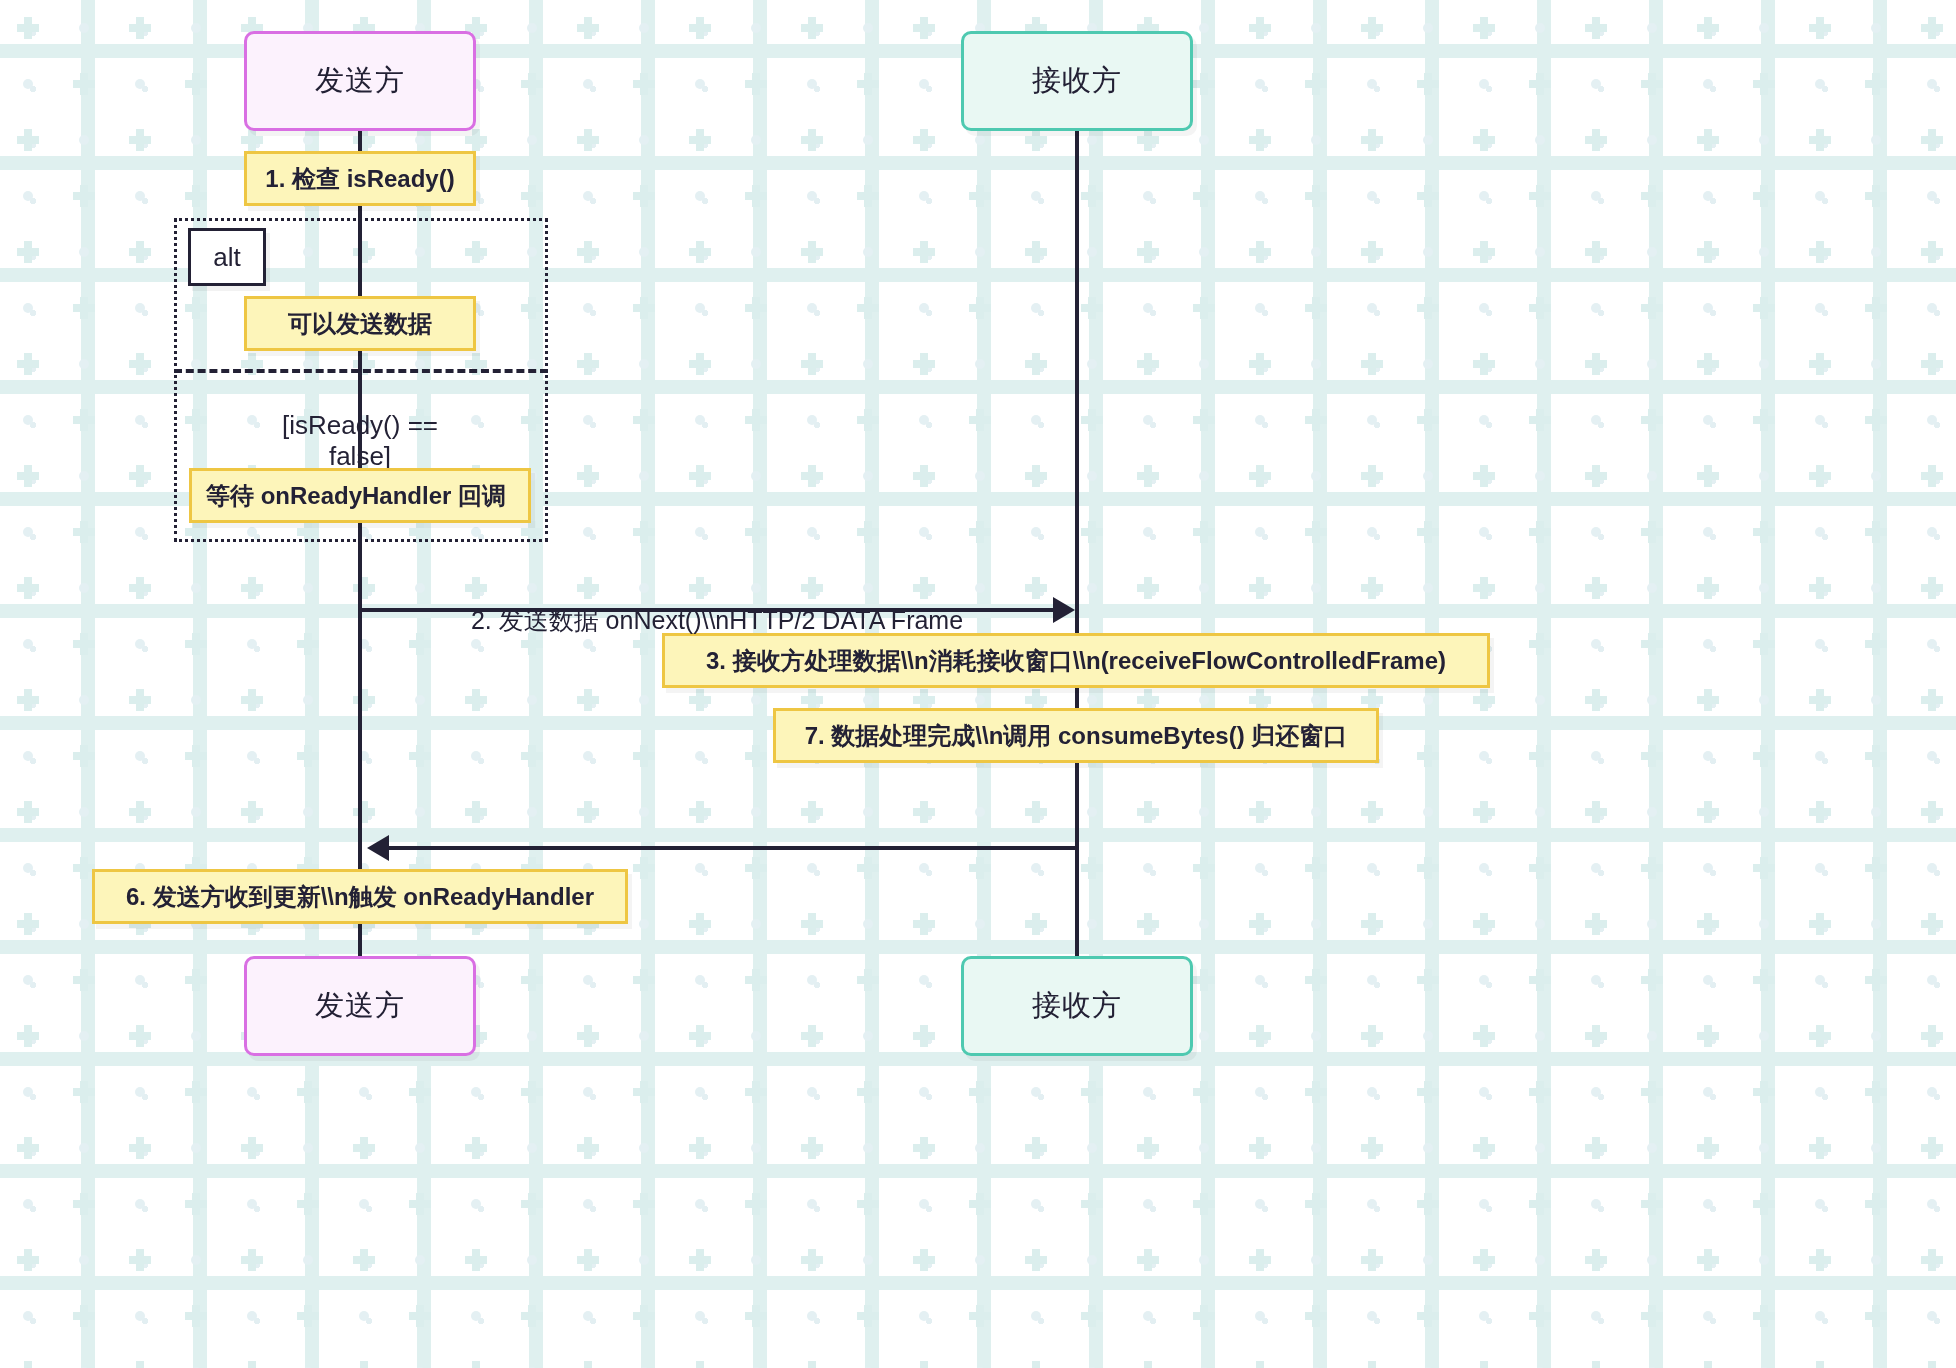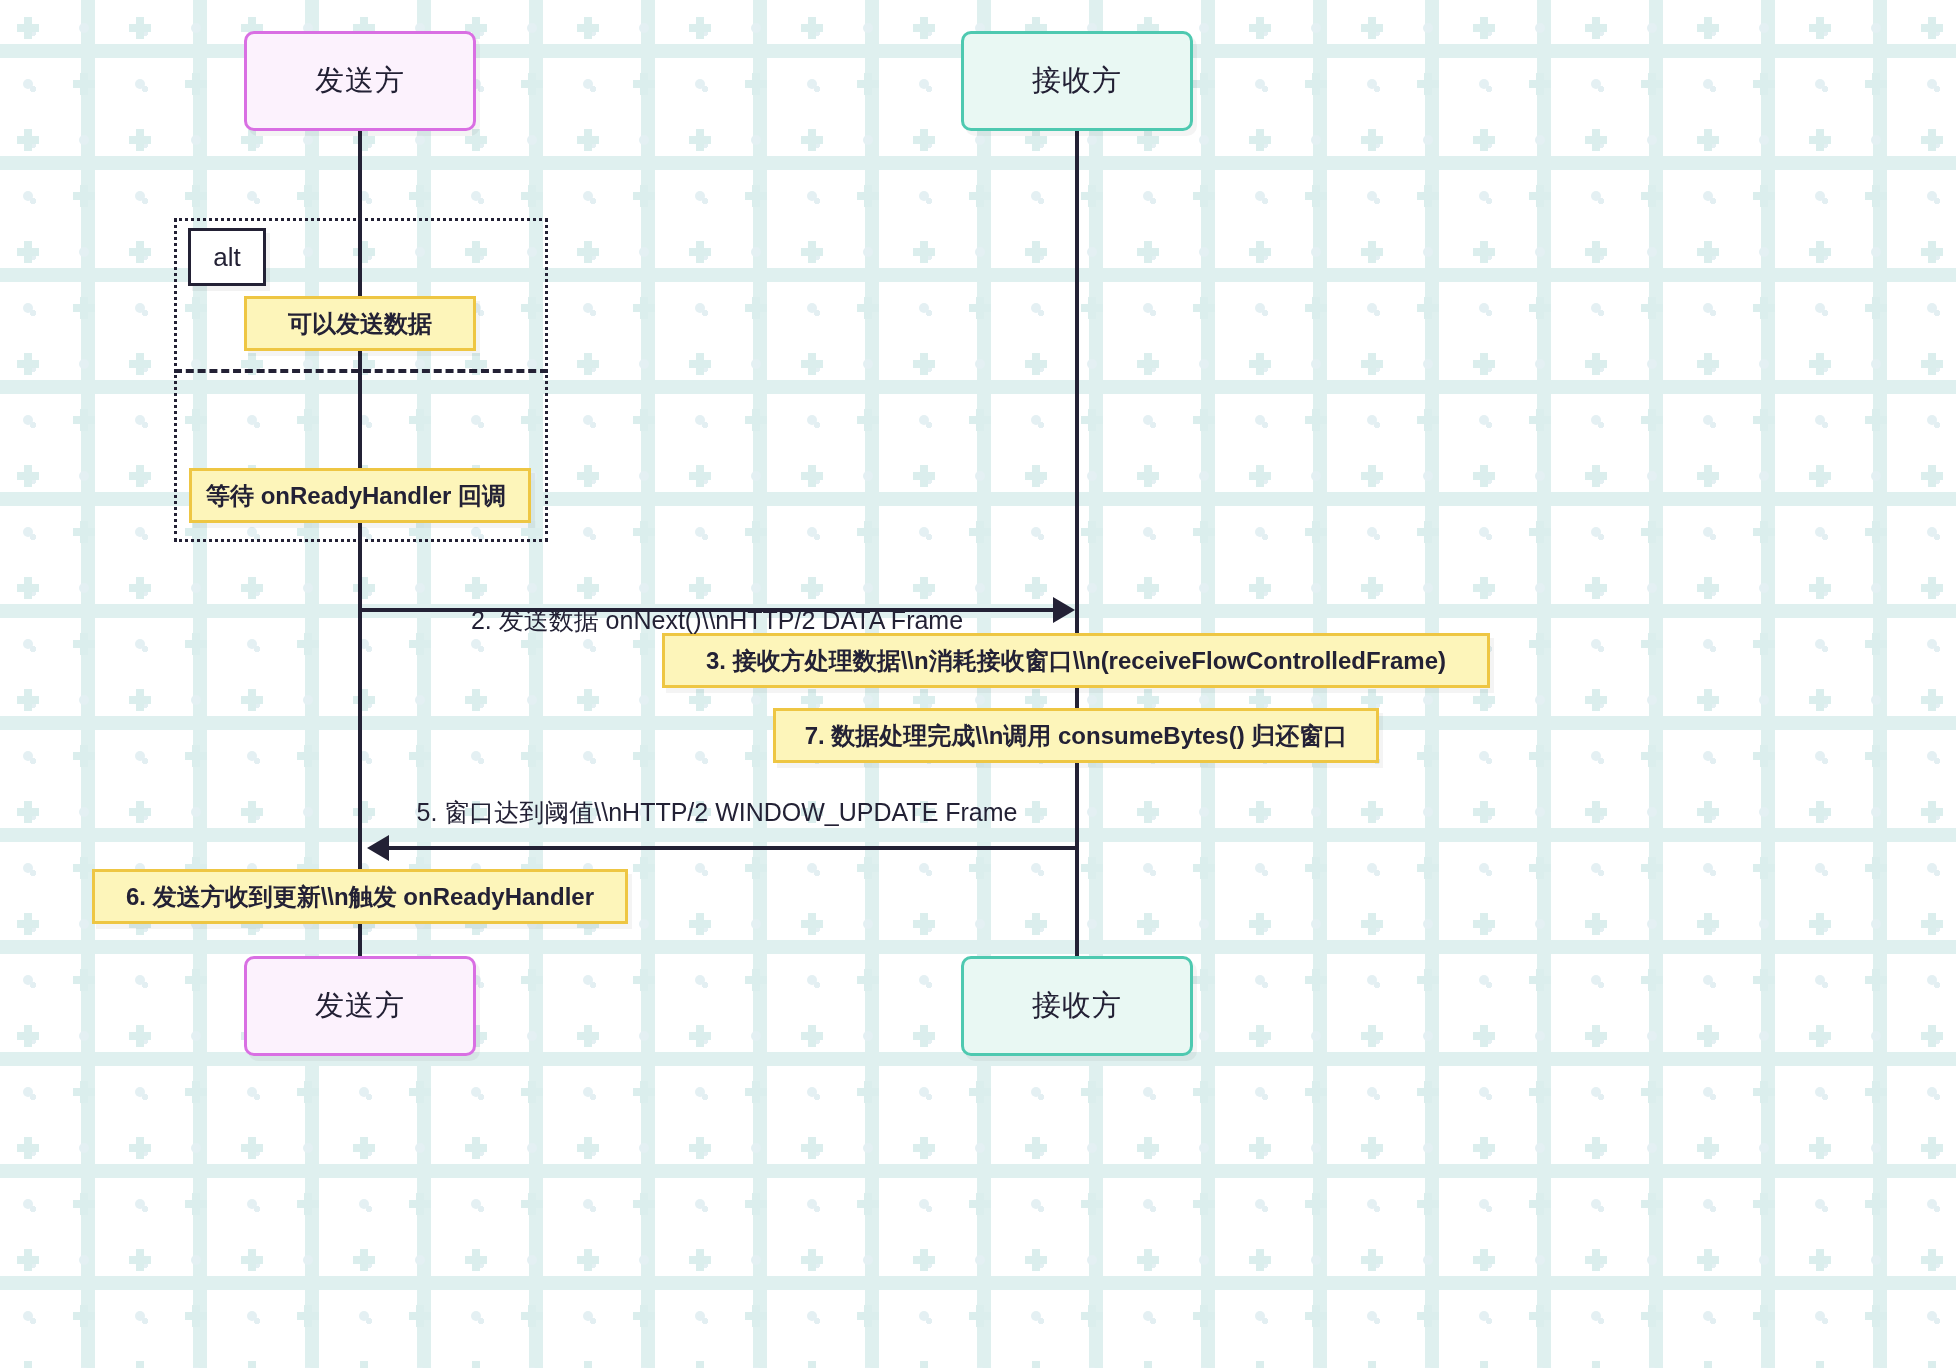--- a/index.html
+++ b/index.html
@@ -163,29 +163,36 @@
 
   <div class="frag" style="left:174px; top:218px; width:374px; height:324px;"></div>
 
   <div class="frag-divider" style="left:174px; top:369px; width:374px;"></div>
 
   <div class="frag-label" style="left:188px; top:228px; width:78px; height:58px;">
     <span>alt</span>
   </div>
 
 
+  <div class="frag-cond" style="left:226px; top:378px; width:268px;">
+    <span>[isReady() ==
+false]</span>
+  </div>
 
   <div class="actor" style="left:244px; top:31px; width:232px; height:100px; background:#fcf2fd; border-color:#d96fe3;">
     <span>发送方</span>
   </div>
 
   <div class="actor" style="left:961px; top:31px; width:232px; height:100px; background:#e9f8f3; border-color:#4ec9b0;">
     <span>接收方</span>
   </div>
 
+  <div class="note" style="left:244px; top:151px; width:232px; height:55px;">
+    <span>1. 检查 isReady()</span>
+  </div>
 
   <div class="note" style="left:244px; top:296px; width:232px; height:55px;">
     <span>可以发送数据</span>
   </div>
 
   <div class="note" style="left:189px; top:468px; width:342px; height:55px;padding-left:6px;">
     <span>等待 onReadyHandler 回调</span>
   </div>
 
   <div class="note" style="left:662px; top:633px; width:828px; height:55px;">
@@ -199,23 +206,20 @@
   <div class="note" style="left:92px; top:869px; width:536px; height:55px;">
     <span>6. 发送方收到更新\\n触发 onReadyHandler</span>
   </div>
 
   <div class="msg-label" style="left:360px; top:571px; width:714px;margin-top:33px;">
     <span>2. 发送数据 onNext()\\nHTTP/2 DATA Frame</span>
   </div>
   <div class="msg-line" style="left:358px; top:608px; width:700px;"></div>
   <div class="msg-head right" style="left:1053px; top:597px;"></div>
 
-  <div class="msg-label" style="left:360px; top:796px; width:714px;">
-    <span>5. 窗口达到阈值\\nHTTP/2 WINDOW_UPDATE Frame</span>
-  </div>
   <div class="msg-line" style="left:380px; top:846px; width:697px;"></div>
   <div class="msg-head left" style="left:367px; top:835px;"></div>
 
   <div class="actor" style="left:244px; top:956px; width:232px; height:100px; background:#fcf2fd; border-color:#d96fe3;">
     <span>发送方</span>
   </div>
 
   <div class="actor" style="left:961px; top:956px; width:232px; height:100px; background:#e9f8f3; border-color:#4ec9b0;">
     <span>接收方</span>
   </div>

